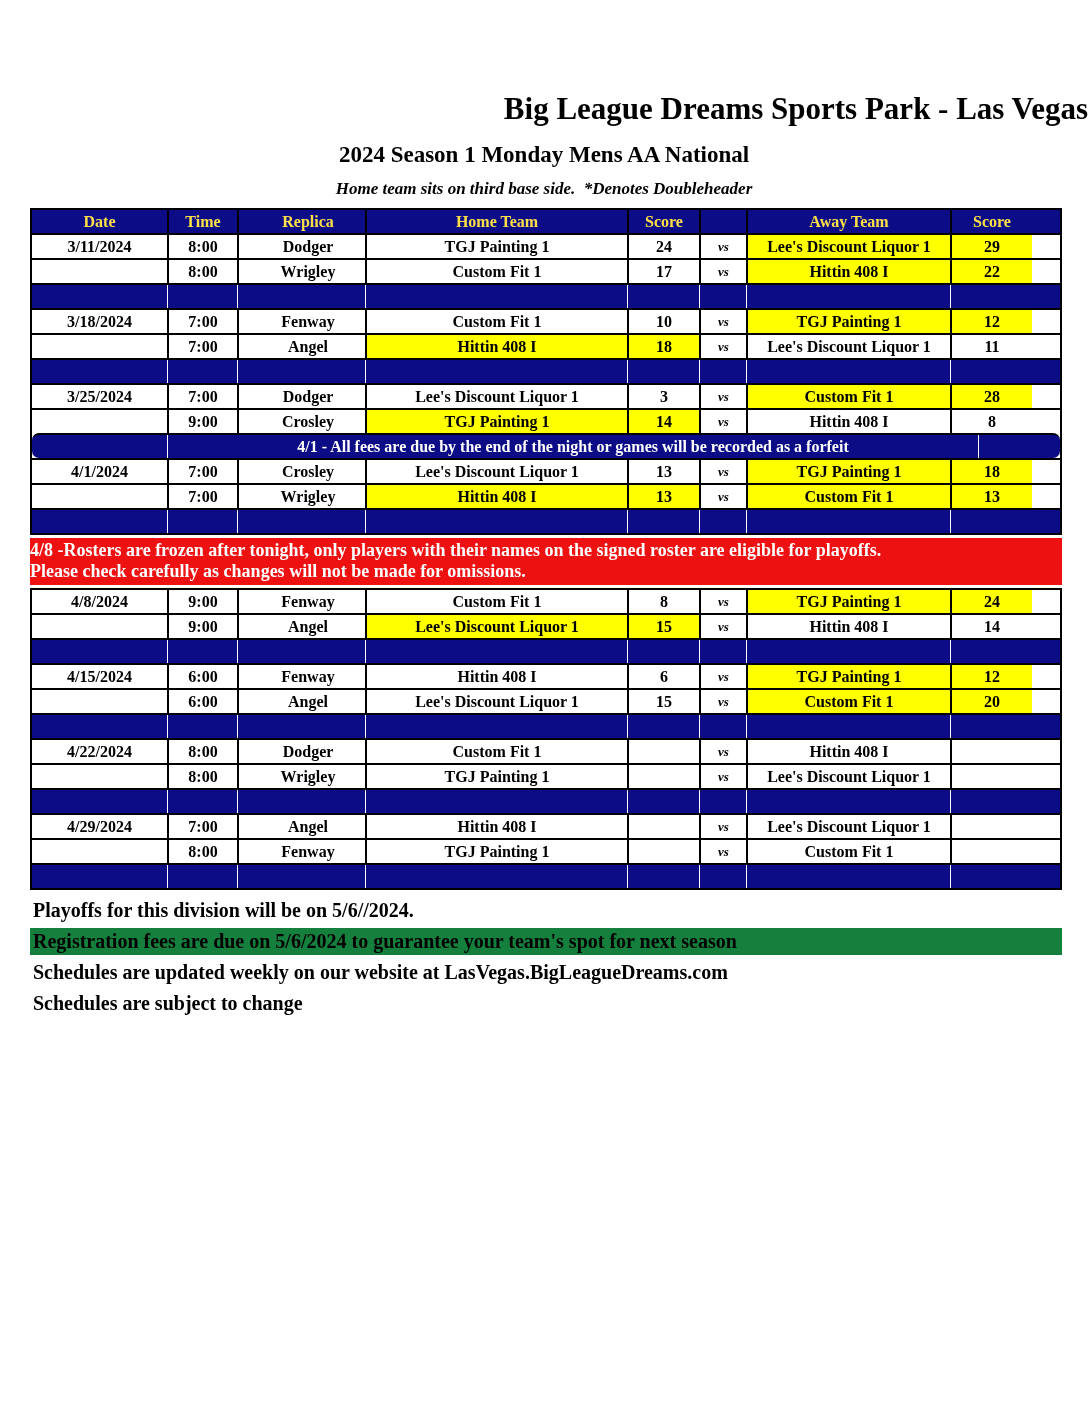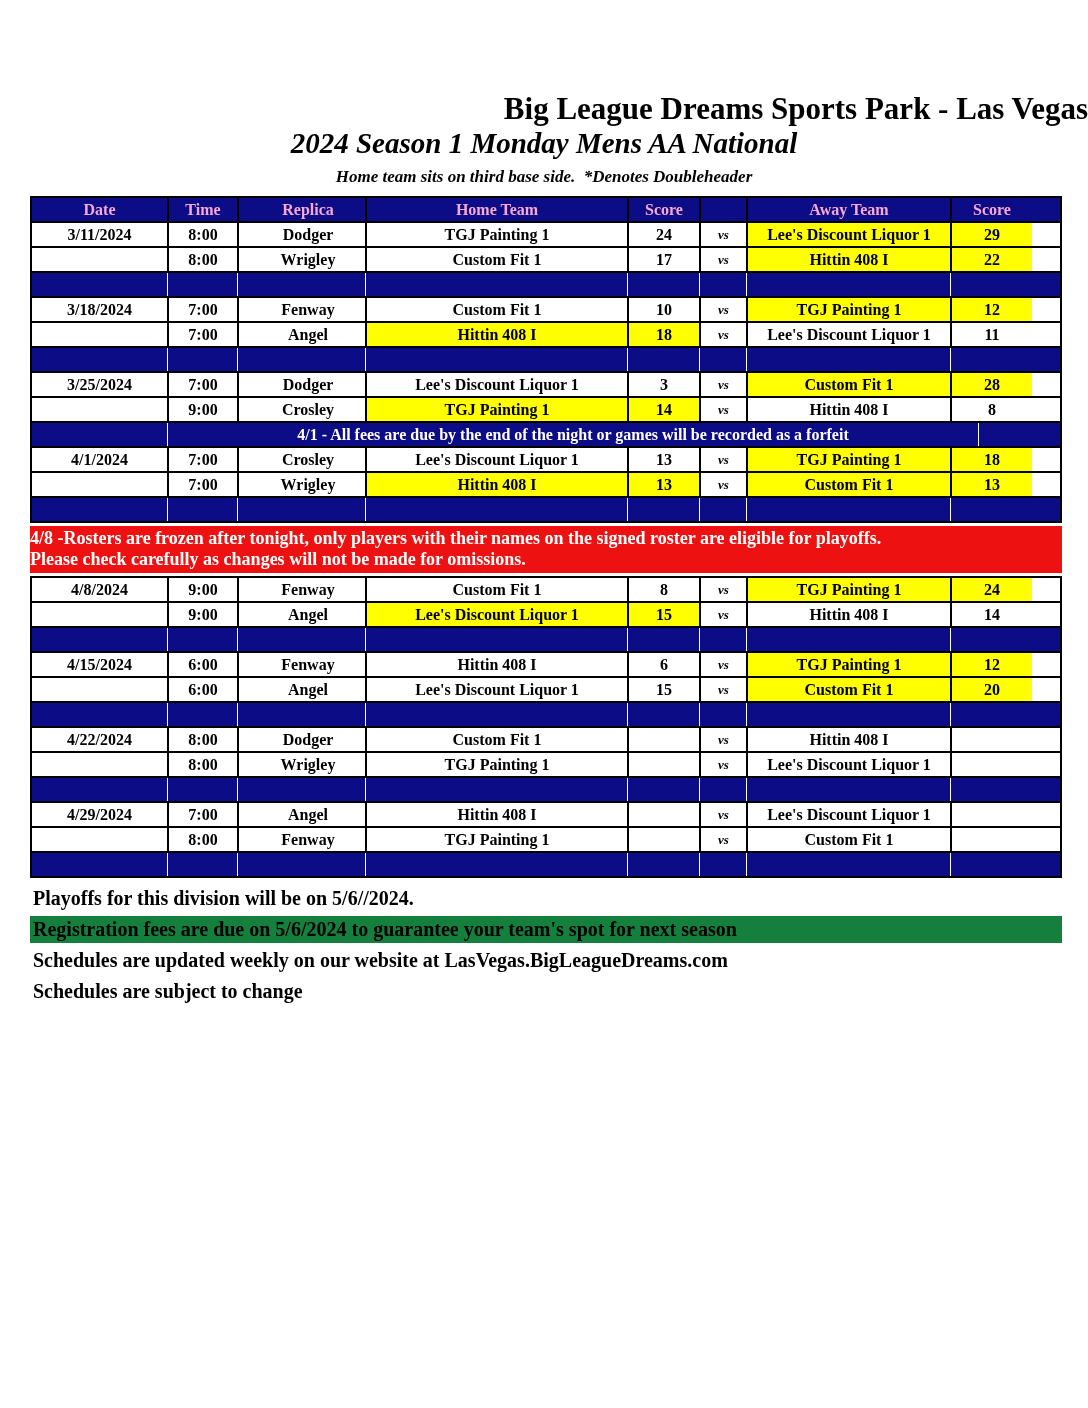--- a/index.html
+++ b/index.html
@@ -7,21 +7,21 @@
     position:relative;
     width:1088px; height:1408px;
     background:#ffffff;
     font-family:"Liberation Serif","DejaVu Serif",serif;
     font-weight:bold;
     color:#000000;
     overflow:hidden;
   }
   .hdr { text-align:center; padding-top:92px; }
   .title    { font-size:31px; line-height:34px;text-align:right; }
-  .subtitle { font-size:29px; line-height:26px; margin-top:4px;font-style:italic; }
+  .subtitle { font-size:23px; line-height:26px; margin-top:16px; }
   .note     { font-size:17px; line-height:20px; margin-top:11px; font-style:italic; white-space:pre-wrap; }
 
   .schedule { margin:9px 0 0 30px; width:1032px; }
   .tbl-section { box-sizing:border-box; width:1032px; border:2px solid #000; background:#fff; }
   .row { display:flex; height:23px; }
   .row + .row { border-top:2px solid #000; }
   .c {
     box-sizing:border-box;
     display:flex; align-items:center; justify-content:center;
     overflow:hidden; white-space:nowrap;
@@ -31,25 +31,25 @@
   .c-date   { width:135px; }
   .c-time   { width:70px;  }
   .c-replica{ width:128px;padding-left:12px; }
   .c-home   { width:262px; }
   .c-score  { width:72px;  }
   .c-vs     { width:47px; font-style:italic; font-size:13px; }
   .c-away   { width:204px; }
   .c-score2 { width:82px;  }
   .msg-cell { width:811px; font-size:16px; }
 
-  .header-row { background:#0c0c86; color:#f9a8d4; }
+  .header-row { background:#0c0c86; color:#fde047; }
   .header-row .c { font-size:16px; }
   .spacer { background:#0c0c86; }
   .spacer .c + .c { border-left-color:#ffffff; border-left-width:1px; }
-  .msgrow { background:#0c0c86; color:#ffffff; }
+  .msgrow { background:#0c0c86; color:#ffffff;border-radius:7px; }
   .msgrow .c + .c { border-left-color:#ffffff; border-left-width:1px; }
   .hl { background:#ffff00; }
 
   .banner { background:#ee1111; color:#ffffff; margin:3px 0; padding:2px 0 3px 0; text-align:left; }
   .banner-line { font-size:18px; line-height:21px; }
 
   .footer { margin:7px 0 8px 30px; width:1032px; font-size:20px; }
   .f-line { padding:2px 0 2px 3px; margin-bottom:4px; line-height:23px; }
   .f-hl   { background:#15803d; }
 </style>

